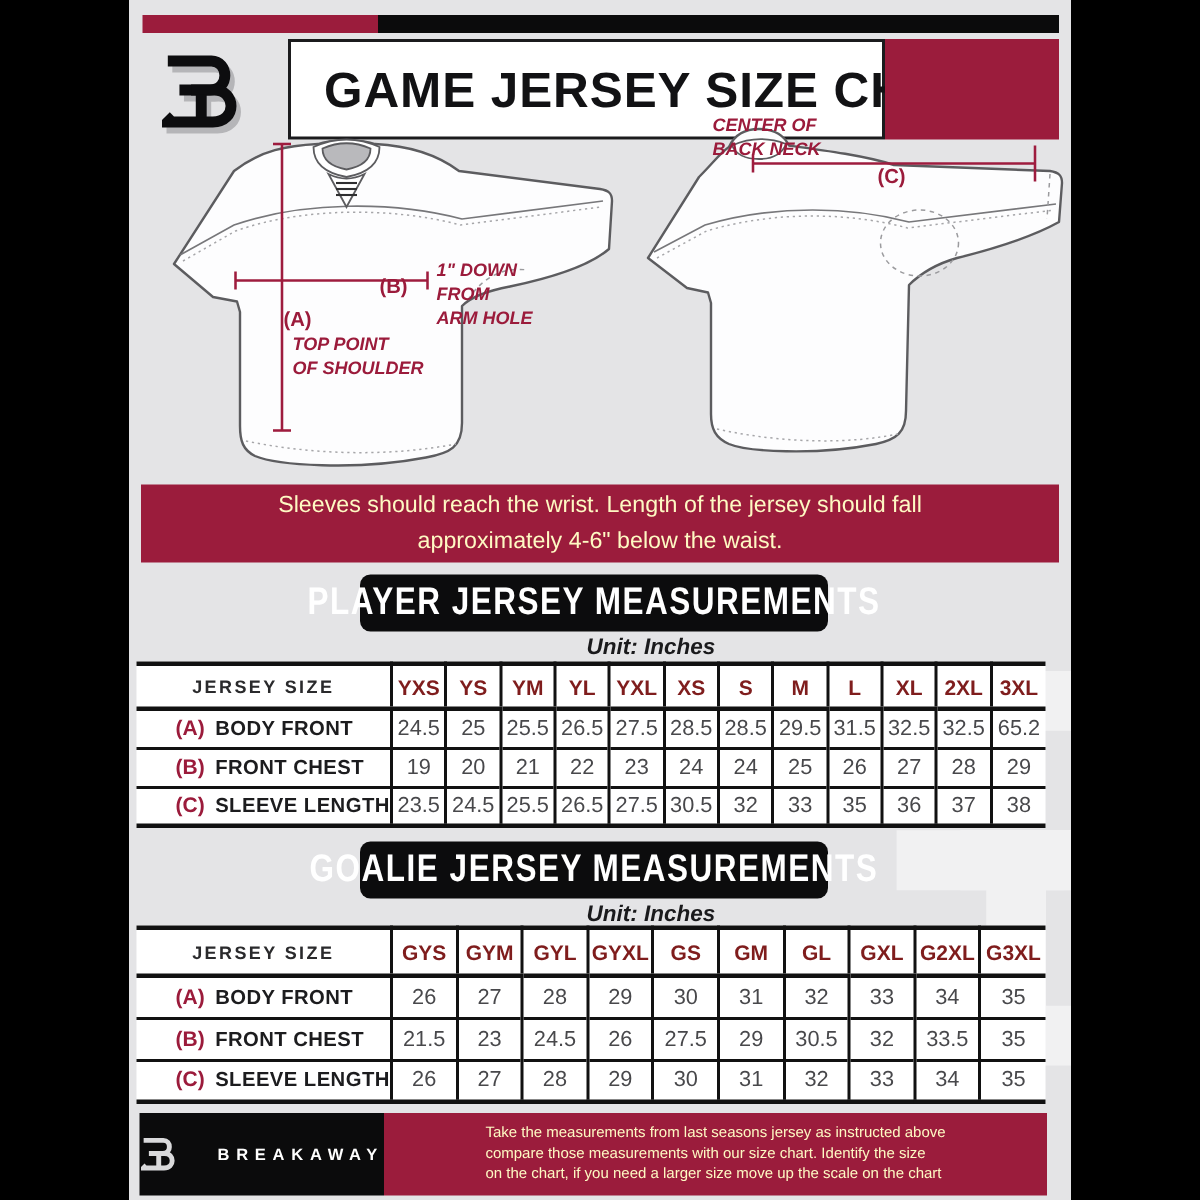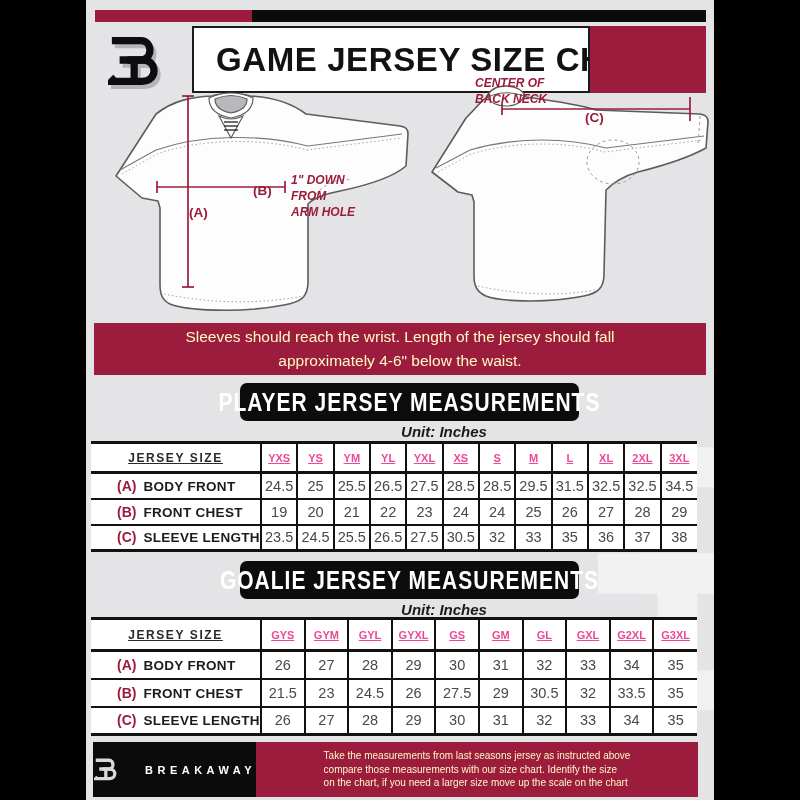--- a/index.html
+++ b/index.html
@@ -19,37 +19,37 @@
 
   
   .dlabel{color:#9B1B3B;font-style:italic;font-weight:700;font-size:12px;line-height:1.32;white-space:pre-line;}
   .dkey{color:#9B1B3B;font-weight:800;font-size:13.5px;font-style:normal;}
 
   
   .notice{left:8px;top:323px;width:612px;height:52px;background:#9B1C3C;display:flex;align-items:center;justify-content:center;}
   .notice-text{color:#fef9c3;font-size:15.5px;font-weight:500;text-align:center;line-height:1.55;white-space:pre-line;}
 
   
-  .pill{left:154px;width:339px;height:38px;background:#0C0C0D;border-radius:7px;
+  .pill{left:154px;width:312px;height:38px;background:#0C0C0D;border-radius:7px;
         display:flex;align-items:center;justify-content:center;}
   .pill-text{color:#fff;font-size:21px;font-weight:800;letter-spacing:1px;white-space:nowrap;
              transform:scale(1,1.22);}
-  .unit{left:16px;width:684px;text-align:center;color:#1A1A1C;font-size:15px;font-weight:700;font-style:italic;}
+  .unit{left:6px;width:684px;text-align:center;color:#1A1A1C;font-size:15px;font-weight:700;font-style:italic;}
 
   
   .tablewrap{left:5px;width:606px;}
   table.size-table{border-collapse:collapse;table-layout:fixed;width:606px;background:#fff;
                    border-top:3px solid #111;border-bottom:3px solid #111;}
   table.size-table th,table.size-table td{padding:0;}
-  table.size-table thead th{border-bottom:3px solid #111;text-decoration:underline;}
+  table.size-table thead th{border-bottom:3px solid #111;}
   table.size-table tbody th,table.size-table tbody td{border-top:2px solid #111;}
   table.size-table th+th,table.size-table td:not(:first-child),
   table.size-table tbody tr th+td{border-left:2px solid #111;}
   .size-colhdr{font-size:12px;font-weight:600;letter-spacing:1.6px;color:#2A2A2C;text-align:center;}
-  .size-hdr{font-size:11px;font-weight:800;color:#ec4899;text-align:center;}
+  .size-hdr{font-size:14px;font-weight:800;color:#7f1d1d;text-align:center;}
   .row-label{text-align:left;padding-left:26px !important;white-space:nowrap;}
   .row-key{color:#9B1B3B;font-weight:800;font-size:14px;}
   .row-name{color:#1C1C1E;font-weight:700;font-size:13.5px;letter-spacing:.3px;margin-left:7px;}
   .val{font-size:14.5px;font-weight:500;color:#48484B;text-align:center;}
   .t-player thead tr{height:30px;} .t-player tbody tr{height:26px;}
   .t-goalie thead tr{height:32px;} .t-goalie tbody tr{height:28px;}
 
   
   .footer-black{left:7px;top:742px;width:163px;height:55px;background:#0B0B0C;
                 display:flex;align-items:center;justify-content:center;gap:24px;}
@@ -145,20 +145,22 @@
       <path class="j-dash" d="M272,32 L270,62"></path>
       <path class="j-stitch" d="M50,202 C95,212 140,212 172,205"></path>
       <g>
         <line class="m-line" x1="74" y1="25" x2="262" y2="25"></line>
         <line class="m-line" x1="74" y1="19" x2="74" y2="31"></line>
         <line class="m-line" x1="262" y1="13" x2="262" y2="37"></line>
       </g>
     </svg>
 
     <div class="abs dkey" style="left:103px;top:205px;">(A)</div>
+    <div class="abs dlabel" style="left:109px;top:222px;">TOP POINT
+OF SHOULDER</div>
     <div class="abs dkey" style="left:167px;top:183px;">(B)</div>
     <div class="abs dlabel" style="left:205px;top:173px;">1" DOWN
 FROM
 ARM HOLE</div>
     <div class="abs dlabel" style="left:389px;top:76px;">CENTER OF
 BACK NECK</div>
     <div class="abs dkey" style="left:499px;top:110px;">(C)</div>
 
     <div class="abs notice">
       <div class="notice-text">Sleeves should reach the wrist. Length of the jersey should fall
@@ -210,21 +212,21 @@
               <td class="val">25</td>
               <td class="val">25.5</td>
               <td class="val">26.5</td>
               <td class="val">27.5</td>
               <td class="val">28.5</td>
               <td class="val">28.5</td>
               <td class="val">29.5</td>
               <td class="val">31.5</td>
               <td class="val">32.5</td>
               <td class="val">32.5</td>
-              <td class="val">34.5</td>
+              <td class="val">65.2</td>
             </tr>
             <tr>
               <th class="row-label"><span class="row-key">(B)</span><span class="row-name">FRONT CHEST</span></th>
               <td class="val">19</td>
               <td class="val">20</td>
               <td class="val">21</td>
               <td class="val">22</td>
               <td class="val">23</td>
               <td class="val">24</td>
               <td class="val">24</td>

